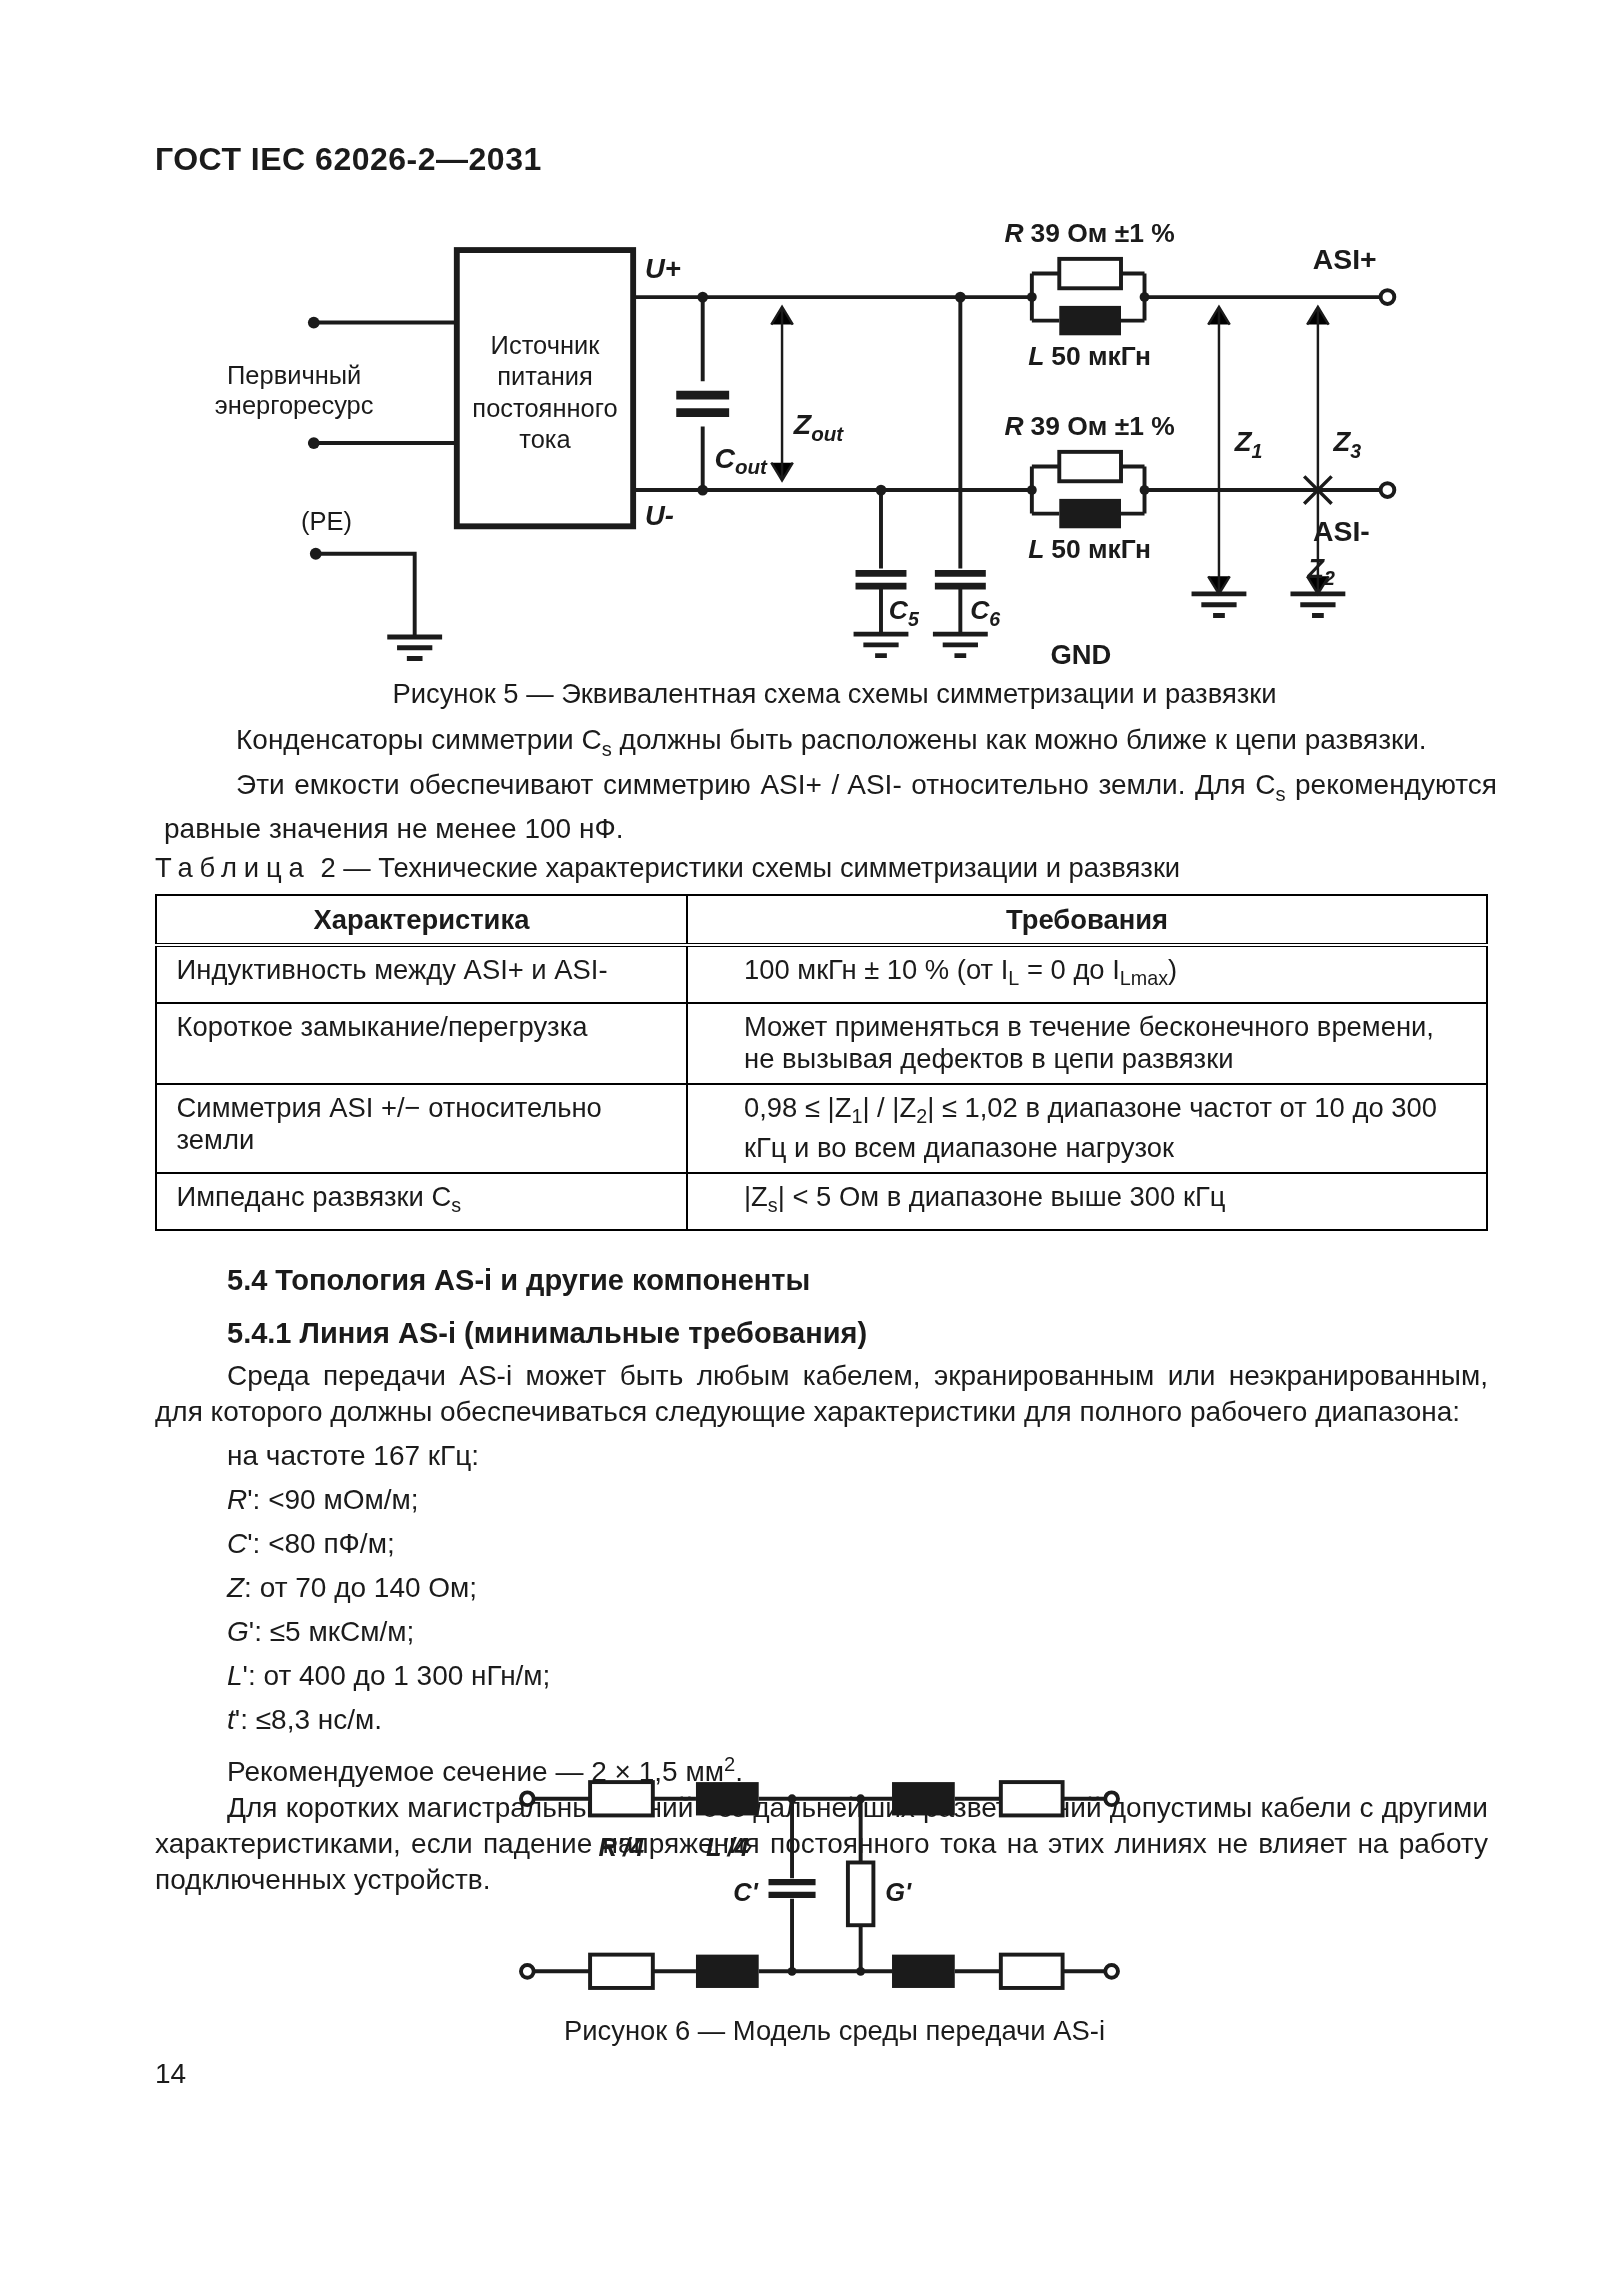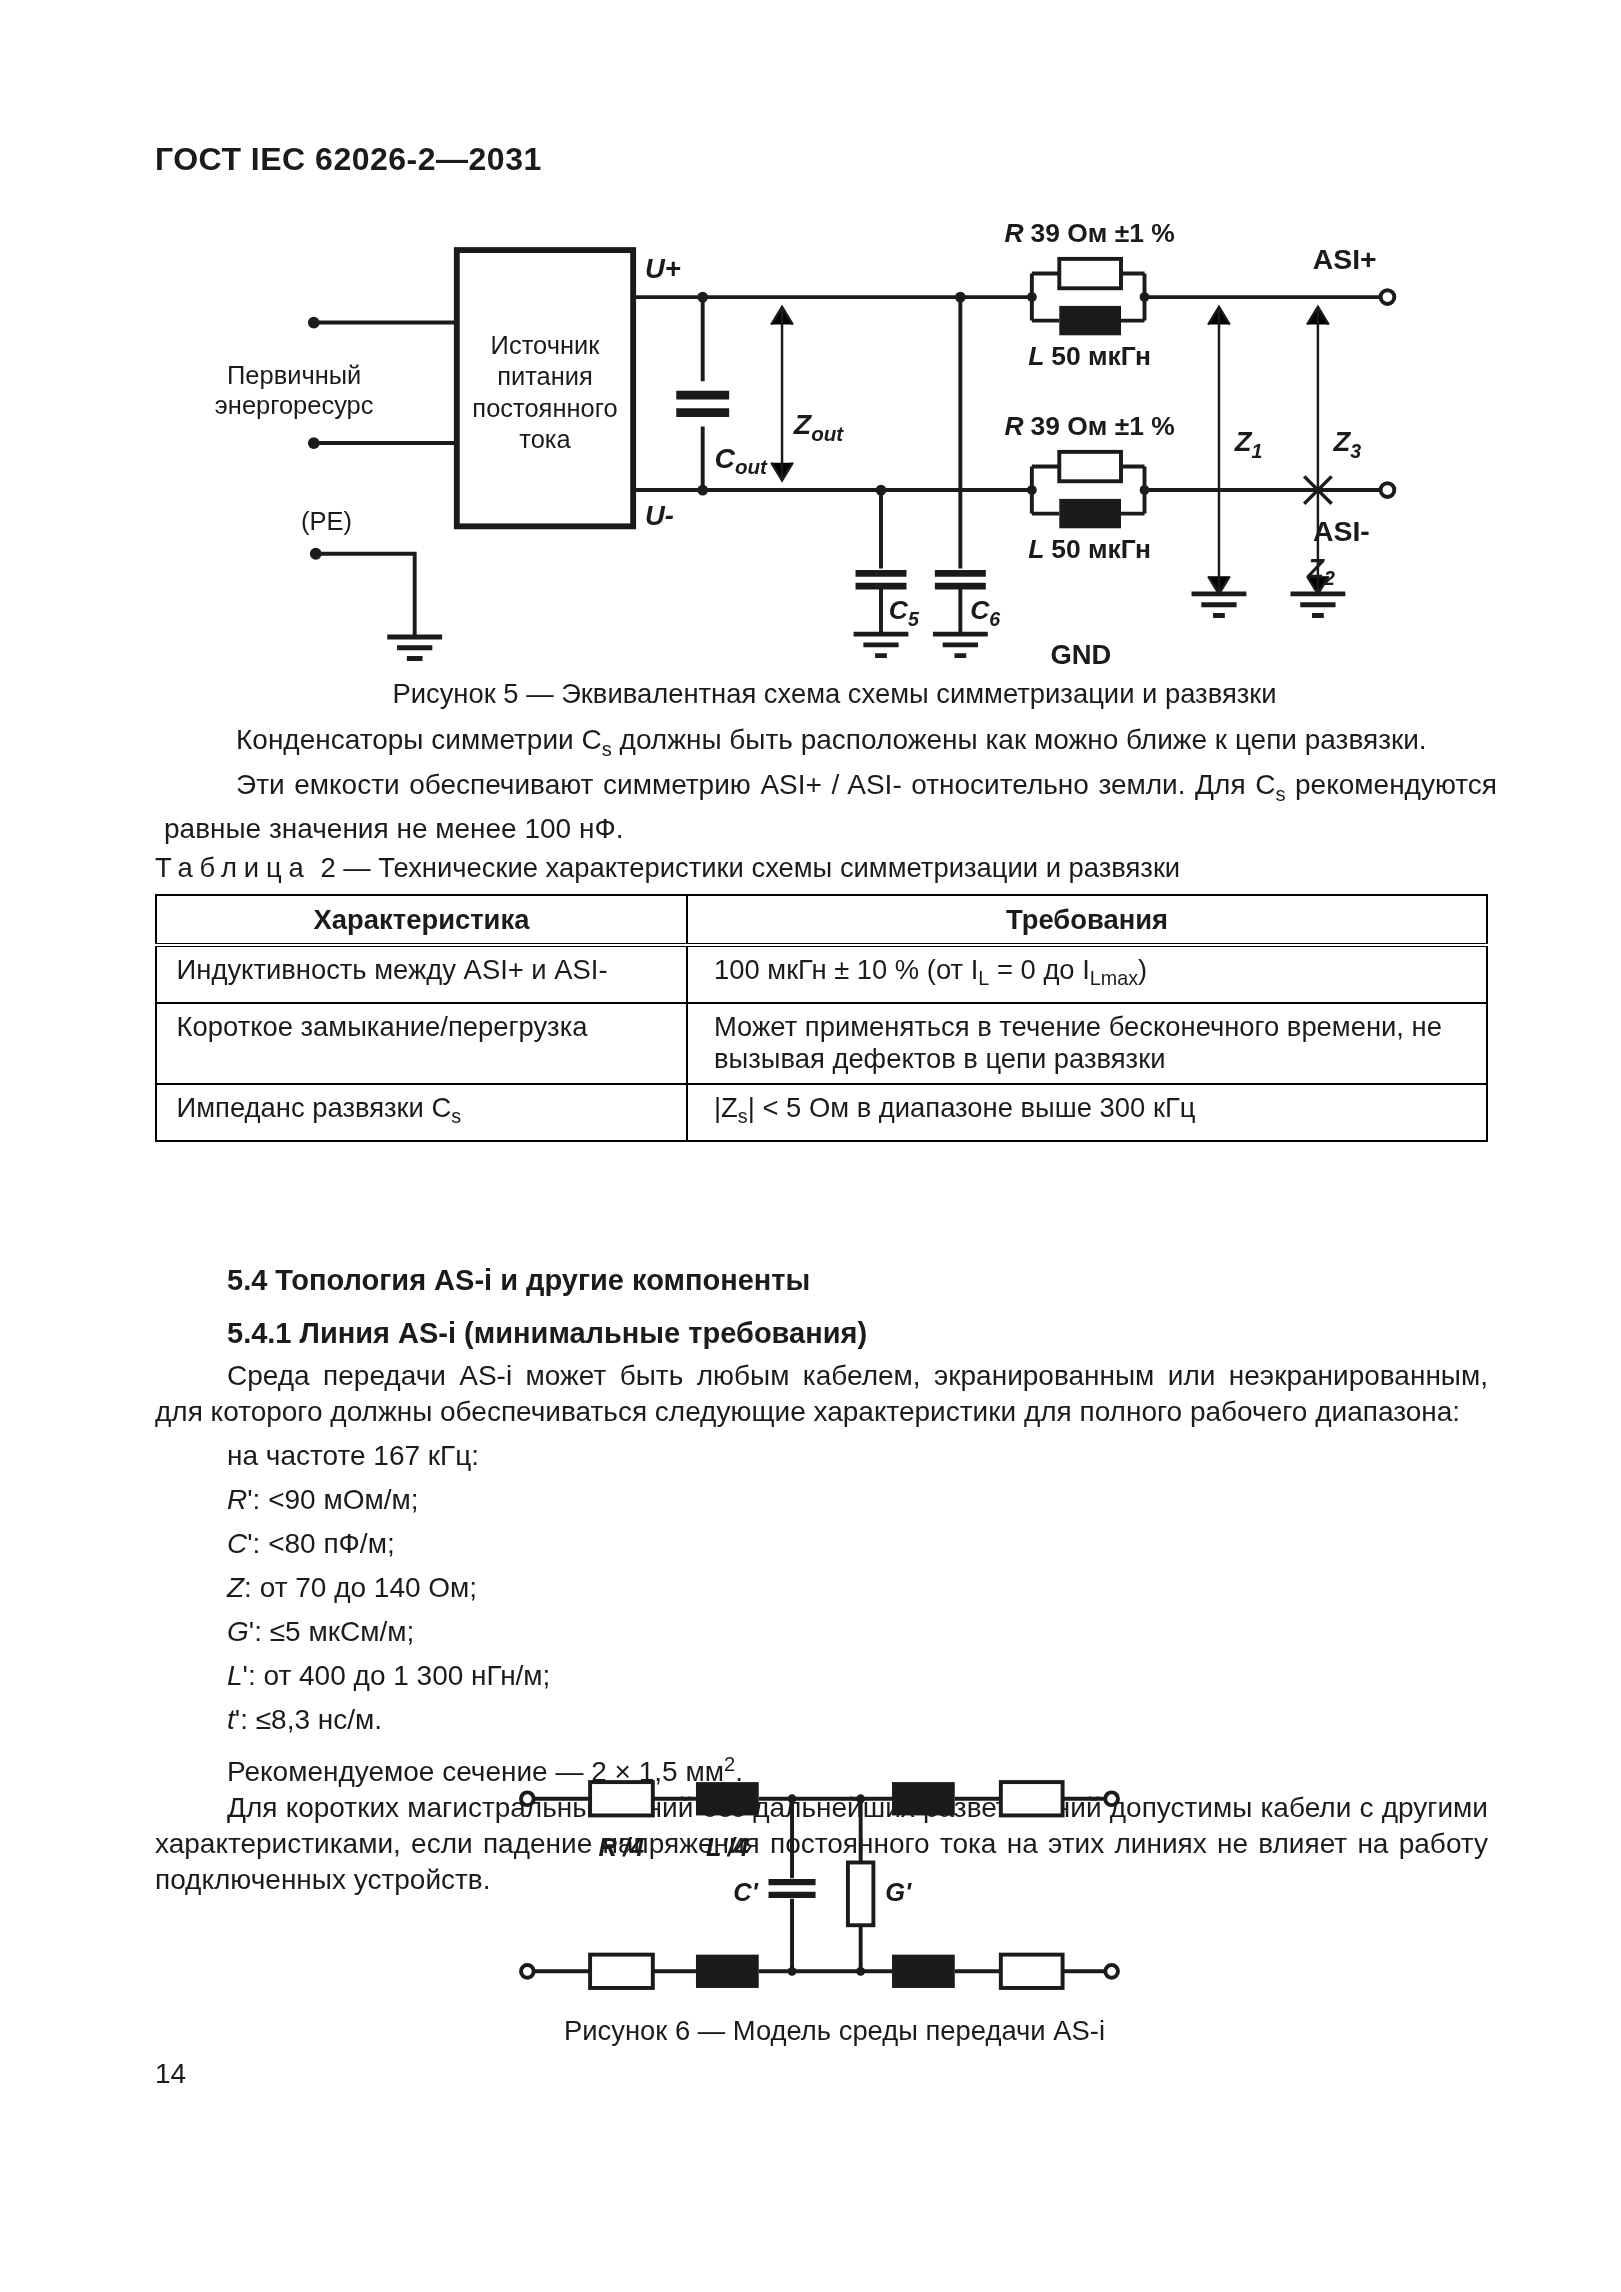--- a/index.html
+++ b/index.html
@@ -16,21 +16,21 @@
   .ttitle{position:absolute;left:155px;top:852px;font-size:27.4px;}
   .tword{letter-spacing:6.9px;}
   .tnum{margin-left:9.8px;}
   table.gtable{position:absolute;left:155px;top:894px;width:1333px;border-collapse:collapse;
         font-size:27.4px;line-height:32px;border:2.9px solid #000;table-layout:fixed;}
   table.gtable th{border-bottom:4.9px double #000;font-weight:bold;height:47px;
         text-align:center;vertical-align:middle;padding:0 9.8px;border-radius:18px;}
   table.gtable td{border-top:2px solid #000;vertical-align:top;padding:6.9px 17.6px 7.8px 19.6px;}
   table.gtable th + th, table.gtable td + td{border-left:2px solid #000;}
   table.gtable tbody tr:first-child td{border-top:none;}
-  table.gtable td.req{padding-left:26px;}
+  table.gtable td.req{padding-left:56px;}
   .section{position:absolute;left:155px;top:1262px;width:1333px;font-size:28px;line-height:36px;}
   .section h3{font-size:29px;font-weight:bold;margin:0 0 0 72px;line-height:37px;}
   .section h3.sub{margin-top:15.7px;margin-bottom:5.9px;}
   .section p{margin:0;text-indent:72px;text-align:justify;}
   .spec{margin-left:72px;line-height:36px;margin-top:8px;}
   sub{font-size:0.72em;}
   sup{font-size:0.72em;}
   .pagenum{position:absolute;left:155px;top:2058px;font-size:28px;}
   svg text{font-family:"Liberation Sans",sans-serif;fill:#1b1b1b;}
 </style>
@@ -153,20 +153,24 @@
     <tbody>
       <tr>
         <td><span>Индуктивность между ASI+ и ASI-</span></td>
         <td class="req"><span>100 мкГн ± 10 % (от I</span><sub>L</sub><span> = 0 до I</span><sub>Lmax</sub><span>)</span></td>
       </tr>
       <tr>
         <td><span>Короткое замыкание/перегрузка</span></td>
         <td class="req"><span>Может применяться в течение бесконечного времени, не вызывая дефектов в цепи развязки</span></td>
       </tr>
       <tr>
+        <td><span>Симметрия ASI +/− относительно земли</span></td>
+        <td class="req"><span>0,98 ≤ |Z</span><sub>1</sub><span>| / |Z</span><sub>2</sub><span>| ≤ 1,02 в диапазоне частот от 10 до 300 кГц и во всем диапазоне нагрузок</span></td>
+      </tr>
+      <tr>
         <td><span>Импеданс развязки C</span><sub>s</sub></td>
         <td class="req"><span>|Z</span><sub>s</sub><span>| &lt; 5 Ом в диапазоне выше 300 кГц</span></td>
       </tr>
     </tbody>
   </table>
 
   <div class="section">
     <h3>5.4 Топология AS-i и другие компоненты</h3>
     <h3 class="sub">5.4.1 Линия AS-i (минимальные требования)</h3>
     <p><span>Среда передачи AS-i может быть любым кабелем, экранированным или неэкранированным, для которого должны обеспечиваться следующие характеристики для полного рабочего диапазона:</span></p>

